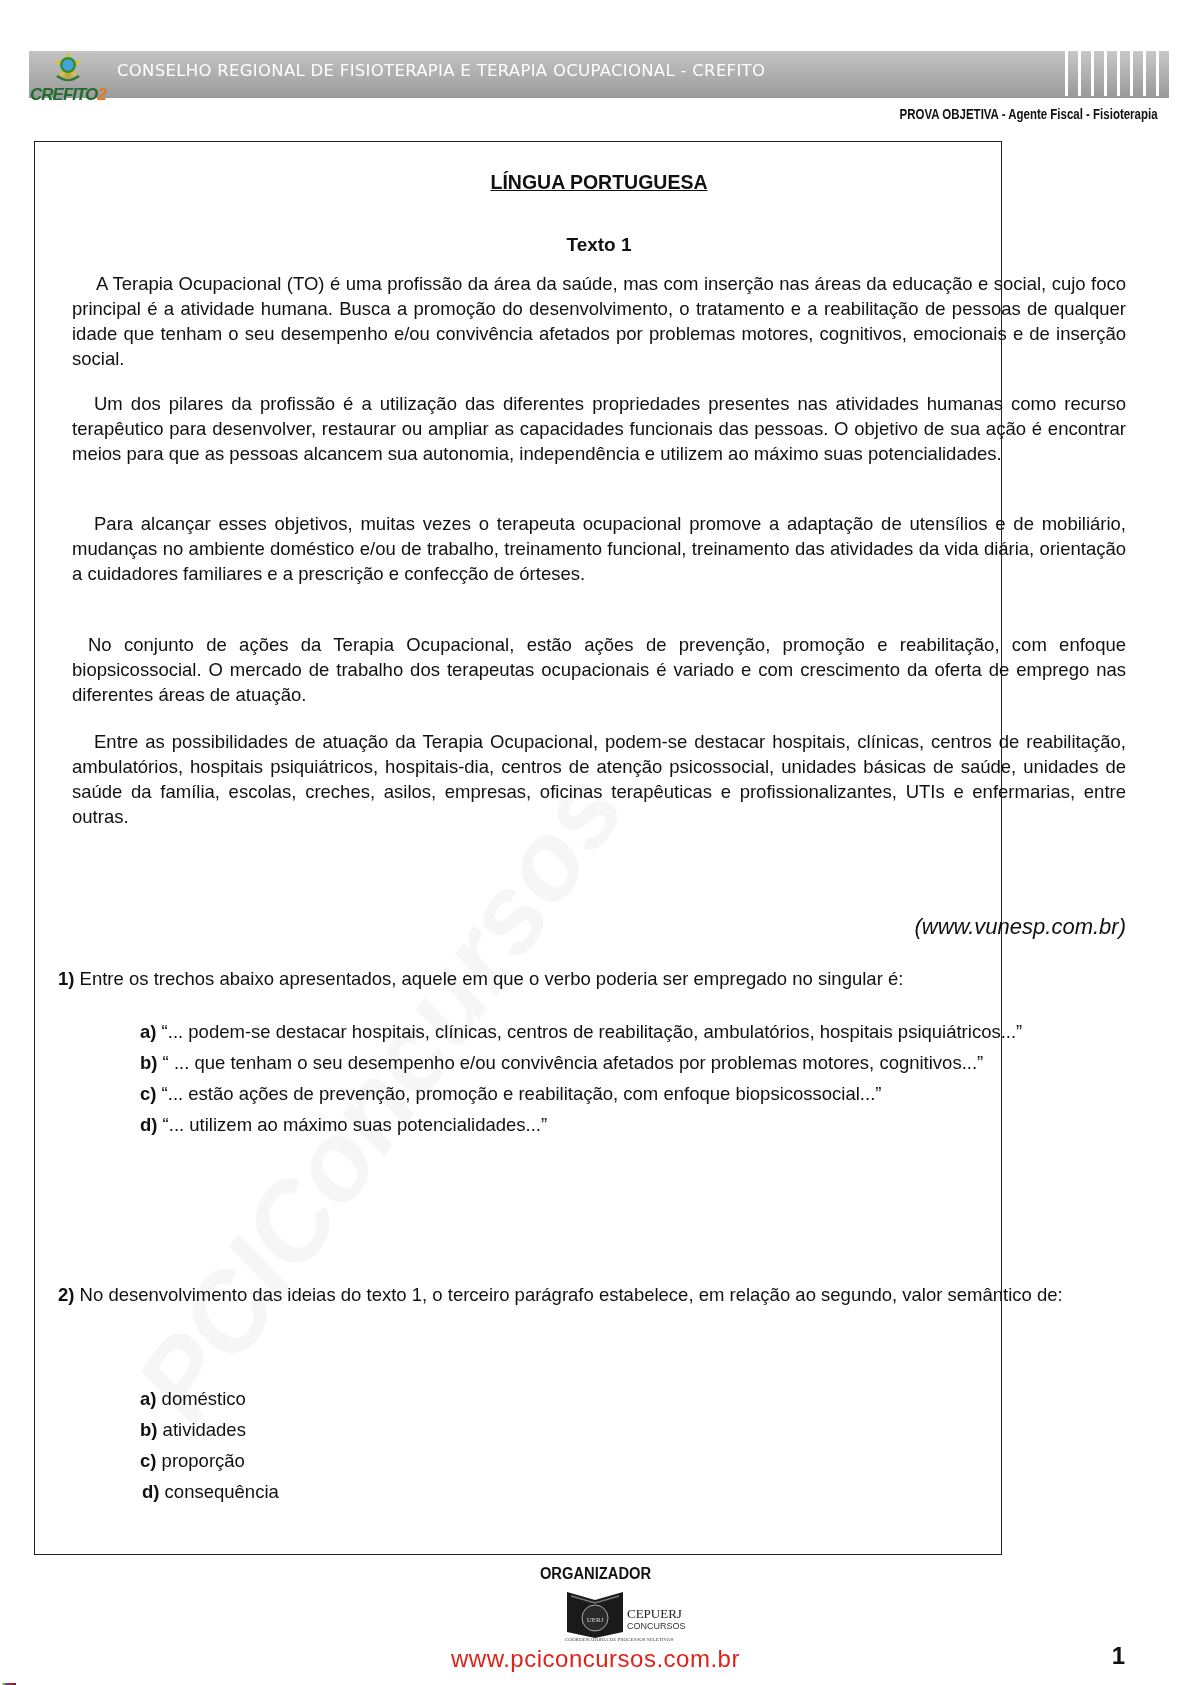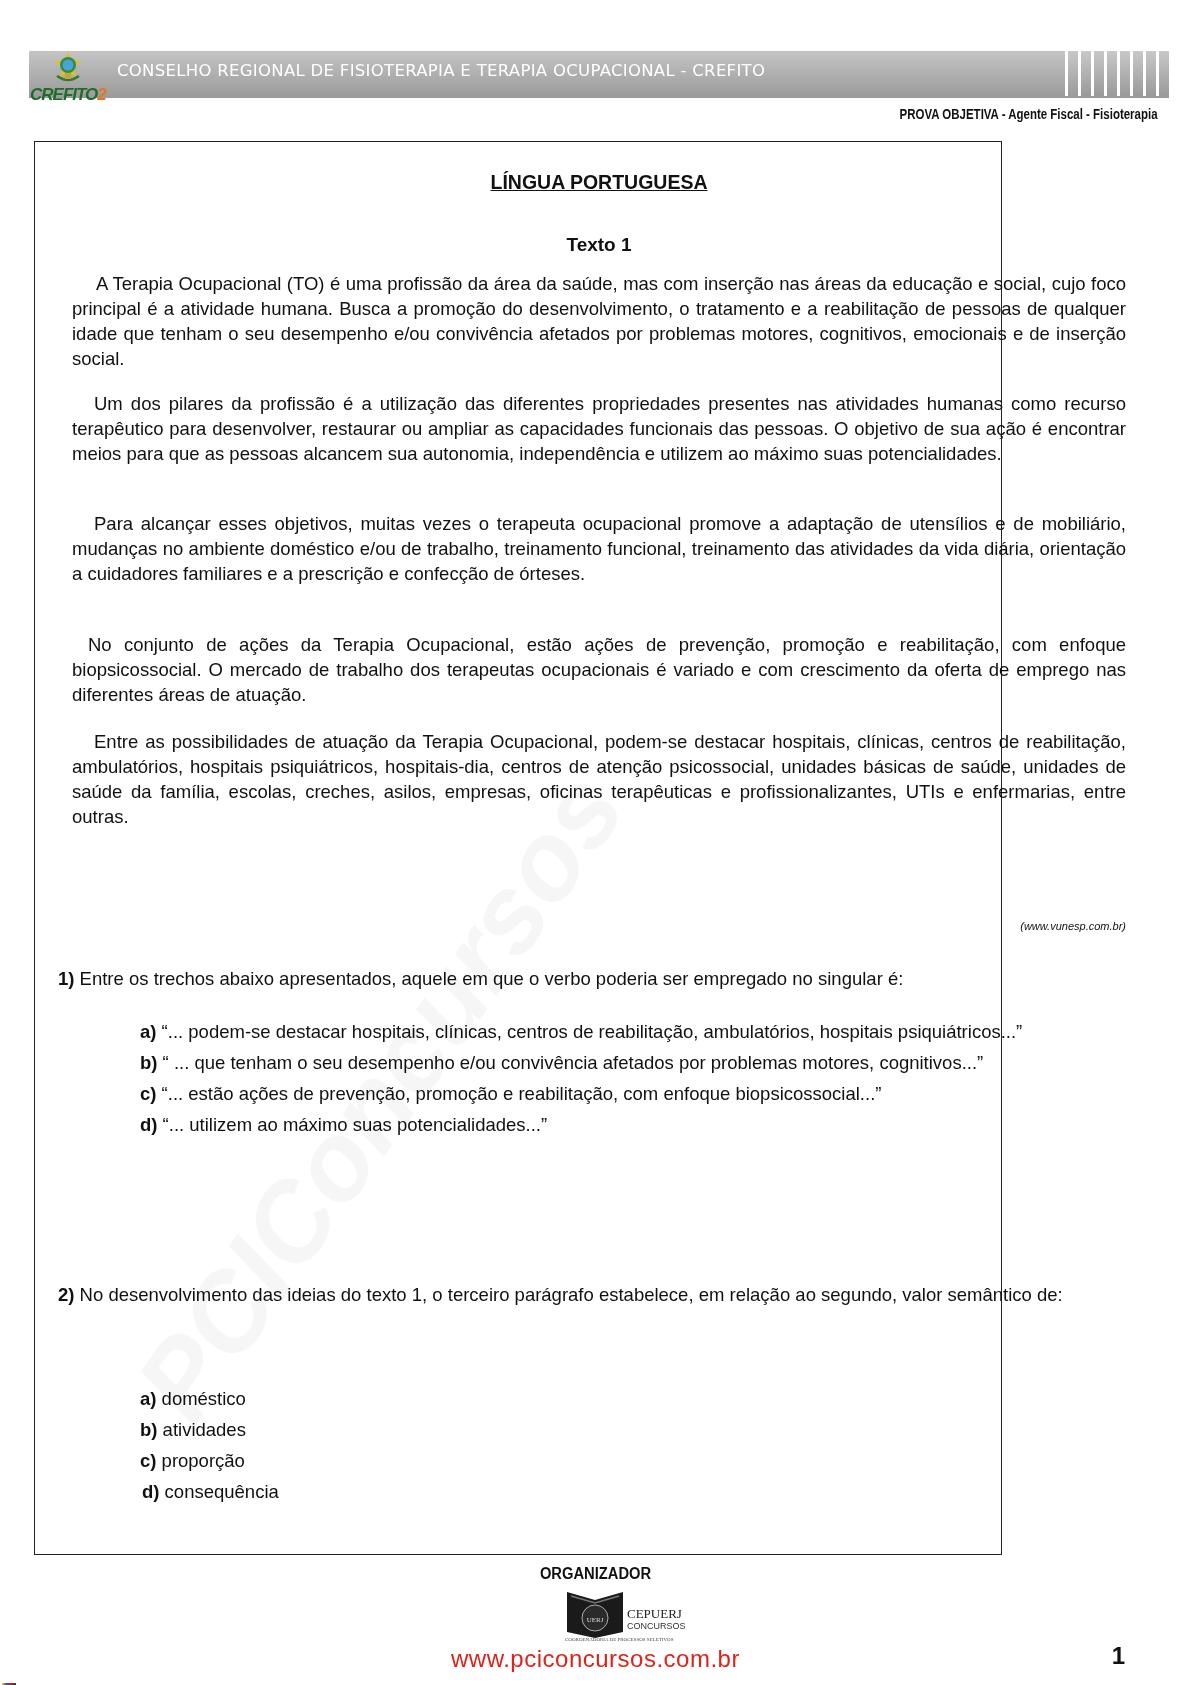--- a/index.html
+++ b/index.html
@@ -24,21 +24,21 @@
 
   
   .frame { position:absolute; left:34px; top:141px; width:968px; height:1414px;
            border:1.5px solid #222; box-sizing:border-box; }
   .content { position:absolute; left:37px; top:0; width:1054px; font-size:18.5px; line-height:25px; }
   .section-title { position:absolute; left:0; width:100%; top:28px; text-align:center;
                    font-weight:bold; font-size:19.5px; text-decoration:underline; }
   .text-title { position:absolute; left:0; width:100%; top:90px; text-align:center;
                 font-weight:bold; font-size:19px; }
   .para { position:absolute; left:0; width:1054px; text-align:justify; margin:0; text-indent:24px; }
-  .source { position:absolute; right:0; top:772px; font-style:italic; font-size:11px; }
+  .source { position:absolute; right:0; top:772px; font-style:italic; font-size:22px; }
   .question { position:absolute; left:-14px; width:1070px; margin:0; }
   .question b { font-weight:bold; }
   .options { position:absolute; left:56px; width:997px; margin:12px; padding:0; list-style:none; }
   .options li { text-align:justify; line-height:31px; }
   .opt-letter { font-weight:bold; }
 
   .watermark { position:absolute; left:110px; top:1370px; font-size:110px; font-weight:bold;
                font-style:italic; color:rgba(0,0,0,0.035); transform:rotate(-55deg); transform-origin:left top;
                white-space:nowrap; pointer-events:none; font-family:"Liberation Sans", sans-serif; }
 

